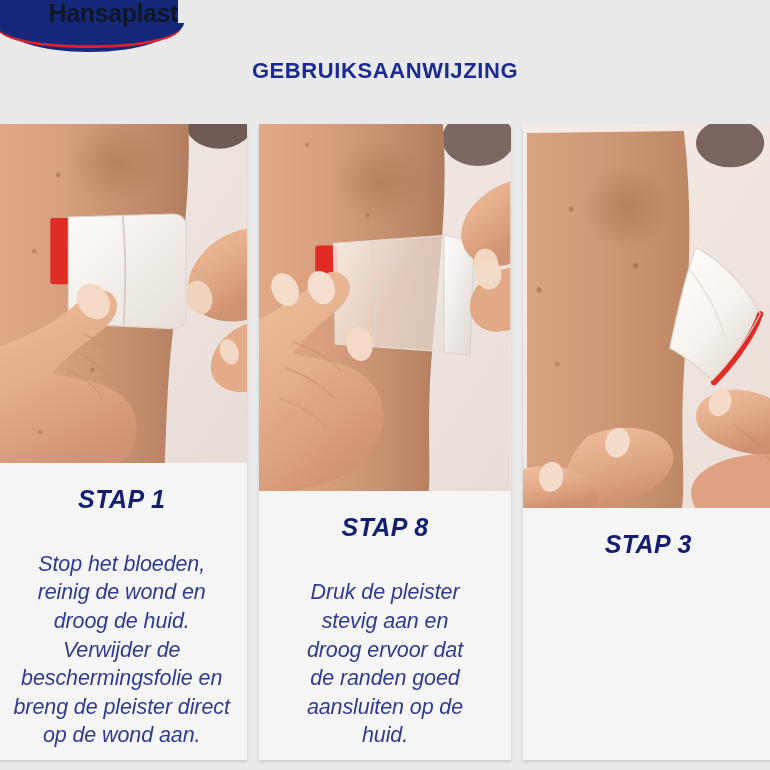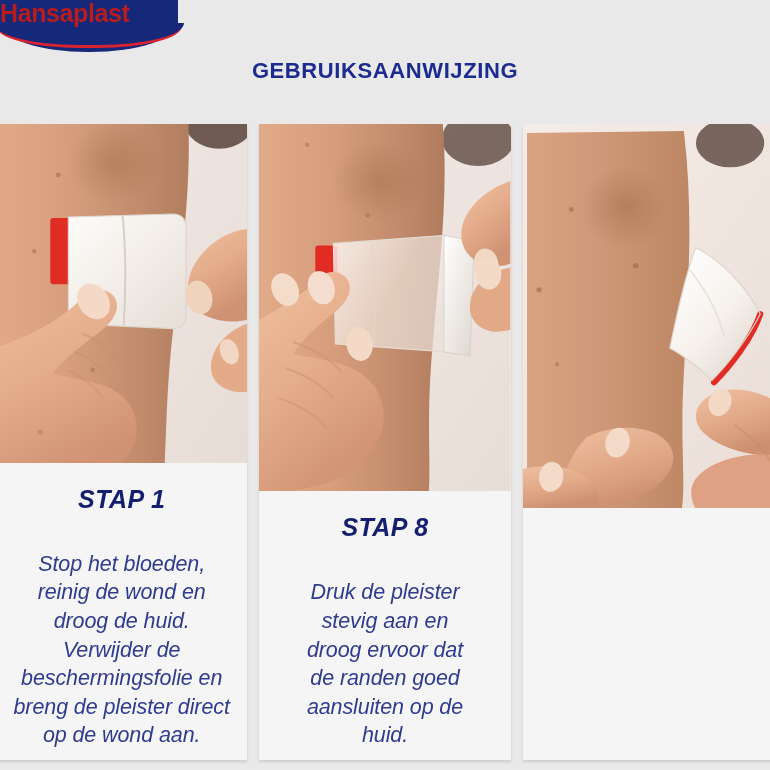--- a/index.html
+++ b/index.html
@@ -36,22 +36,22 @@
     position: absolute;
     inset: 0;
     background: #15287a;
     border-radius: 0 0 88px 88px / 0 0 30px 30px;
     overflow: hidden;
   }
   .brand-logo .shield-text {
     position: absolute;
     left: 0; right: 0;
     top: 17px;
-    text-align: left;
-    color: #b91c1c;
+    text-align: right;
+    color: #0f172a;
     font-size: 25px;
     font-weight: bold;
     letter-spacing: -0.4px;
     font-family: "Liberation Sans", sans-serif;
   }
   .brand-logo .swoosh {
     position: absolute;
     left: -4px;
     right: -4px;
     top: 44px;
@@ -342,16 +342,17 @@
         <path d="M210,300 C224,310 238,322 246,336" stroke="#c28b69" stroke-width="2" fill="none" opacity="0.45"></path>
 
         <path d="M64,312 C86,302 110,300 130,308 C148,316 154,332 146,346
                  C134,366 104,380 66,384 L34,384 C36,360 46,328 64,312 Z" fill="url(#hand3)"></path>
         <ellipse cx="94" cy="318" rx="12" ry="15" transform="rotate(14 94 318)" fill="#f4dbc9"></ellipse>
         <path d="M-6,346 C18,338 44,340 62,352 C76,362 78,374 72,384 L-6,384 Z" fill="url(#hand3)"></path>
         <ellipse cx="28" cy="352" rx="12" ry="15" transform="rotate(10 28 352)" fill="#f4dbc9"></ellipse>
       </svg>
     </div>
     <div class="caption">
+      <div class="step-title">STAP 3</div>
     </div>
   </div>
 
 </div>
 
 </body></html>

